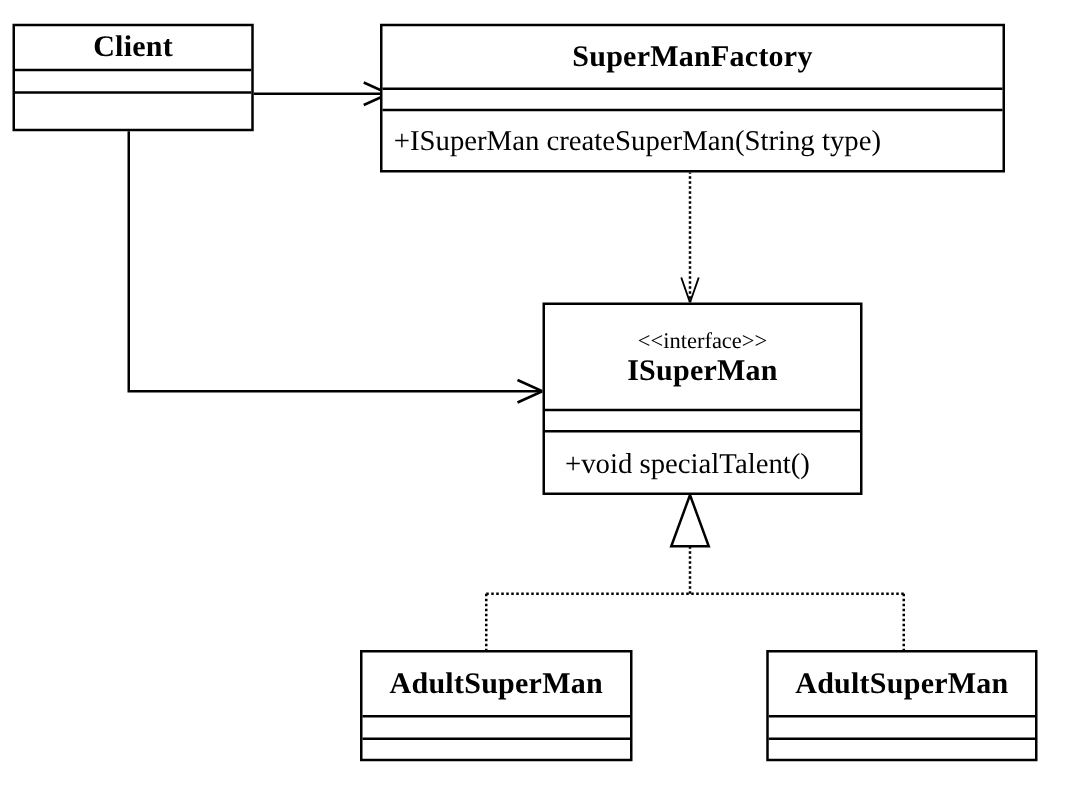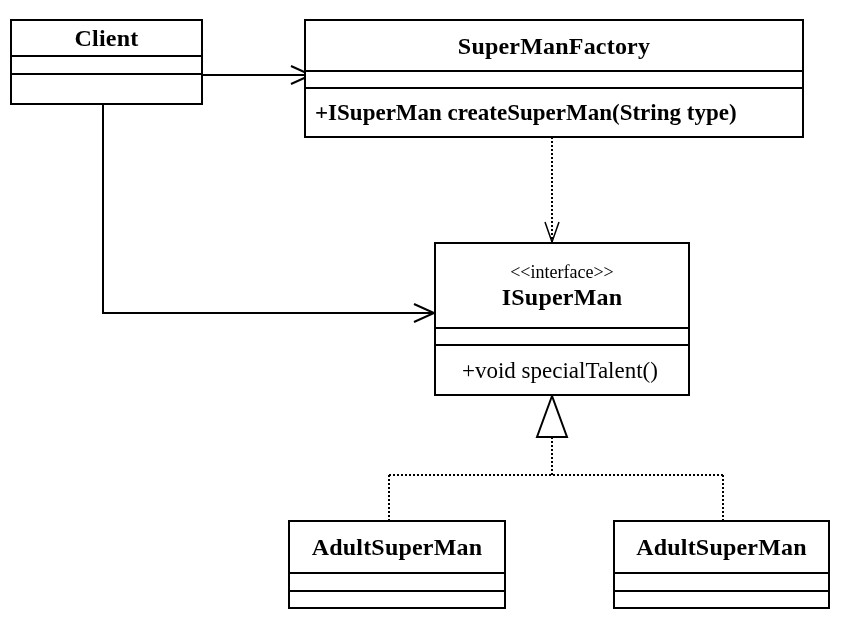--- a/index.html
+++ b/index.html
@@ -51,32 +51,32 @@
     </div>
     <div class="attrs" style="height:18px;"></div>
     <div class="ops"></div>
   </div>
 
   <div class="cls" style="left:304px; top:19px; width:500px; height:119px;">
     <div class="name" style="height:51px;">
       <span class="title">SuperManFactory</span>
     </div>
     <div class="attrs" style="height:17px;"></div>
-    <div class="ops" style="padding-left:9px;font-weight:bold;">
+    <div class="ops" style="padding-left:9px;">
       <span class="op">+ISuperMan createSuperMan(String type)</span>
     </div>
   </div>
 
   <div class="cls" style="left:434px; top:242px; width:256px; height:154px;">
     <div class="name" style="height:85px;">
       <span class="stereo">&lt;&lt;interface&gt;&gt;</span>
       <span class="title">ISuperMan</span>
     </div>
     <div class="attrs" style="height:17px;"></div>
-    <div class="ops" style="padding-left:26px;">
+    <div class="ops" style="padding-left:16px;">
       <span class="op">+void specialTalent()</span>
     </div>
   </div>
 
   <div class="cls" style="left:288px; top:520px; width:218px; height:89px;">
     <div class="name" style="height:52px;">
       <span class="title">AdultSuperMan</span>
     </div>
     <div class="attrs" style="height:18px;"></div>
     <div class="ops"></div>

